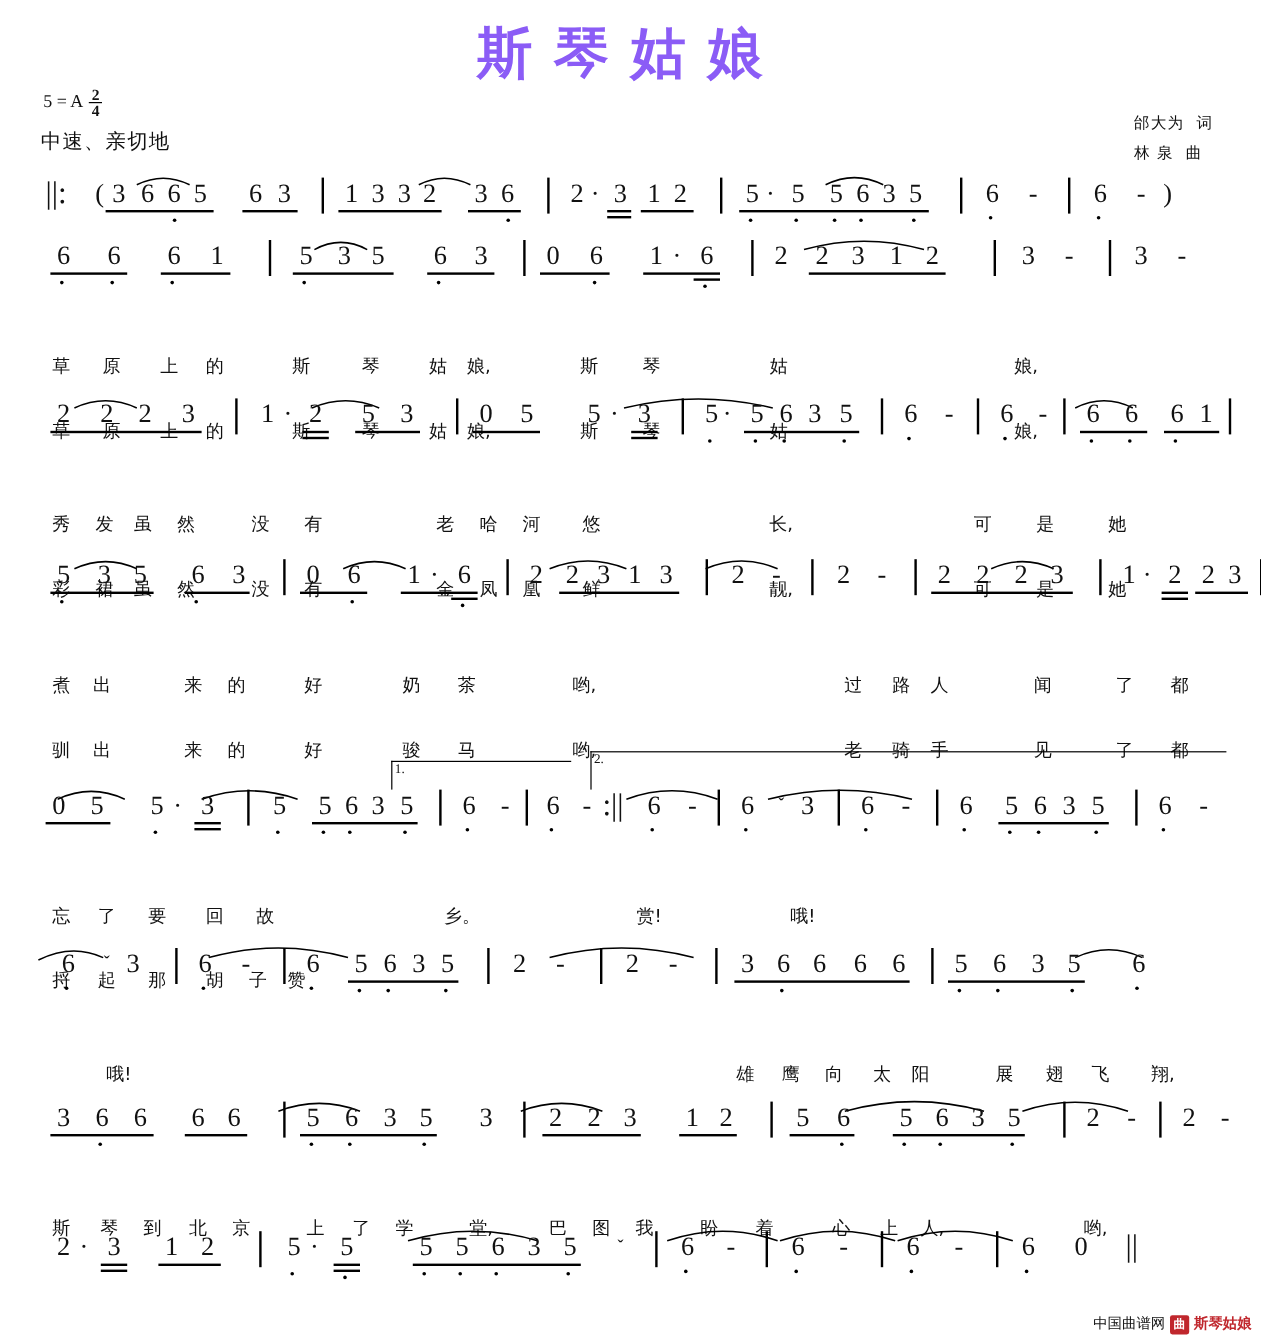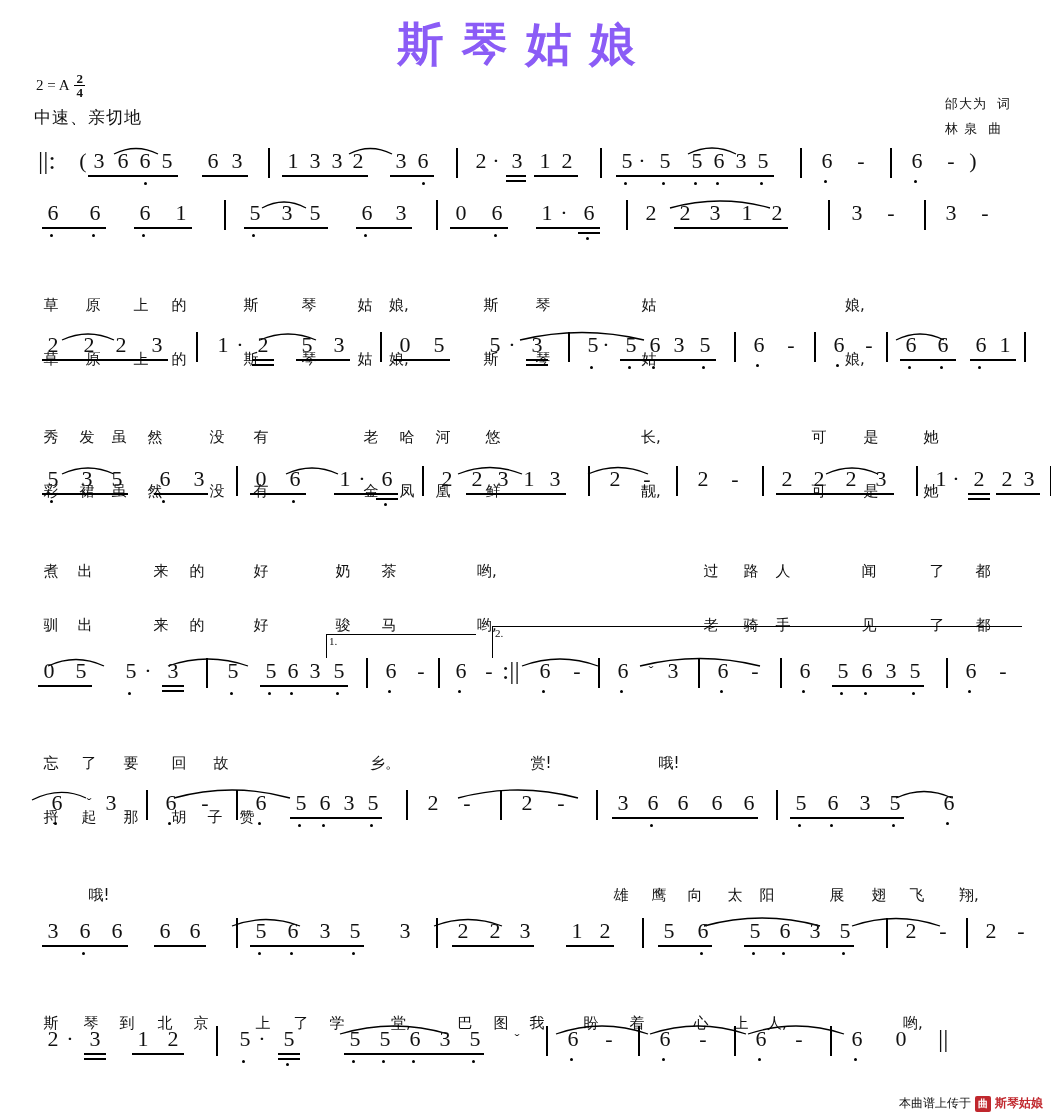--- a/index.html
+++ b/index.html
@@ -175,21 +175,21 @@
   .footer .site { color: #c0272d; font-weight: bold; }
 </style>
 </head>
 <body>
 
 <div class="sheet">
 
   <div class="title">斯琴姑娘</div>
 
   <div class="keysig">
-    <span>2 = A</span>
+    <span>5 = A</span>
     <span class="frac">
       <span class="num">2</span>
       <span class="den">4</span>
     </span>
   </div>
 
   <div class="tempo">中速、亲切地</div>
 
   <div class="credits">
     <div class="row">
@@ -815,18 +815,18 @@
       <div class="bar" style="left:790px;"></div>
       <span class="tok" style="left:808px;width:18px;">6</span>
       <div class="dotlow" style="left:814px;top:32px;"></div>
       <span class="tok" style="left:852px;width:18px;">0</span>
       <span class="repeat-end" style="left:898px;">||</span>
     </div>
 
   </div>
 
   <div class="footer">
-    <span>本曲谱上传于</span>
+    <span>中国曲谱网</span>
     <span class="logo">曲</span>
     <span class="site">斯琴姑娘</span>
   </div>
 
 </div>
 
 </body></html>

